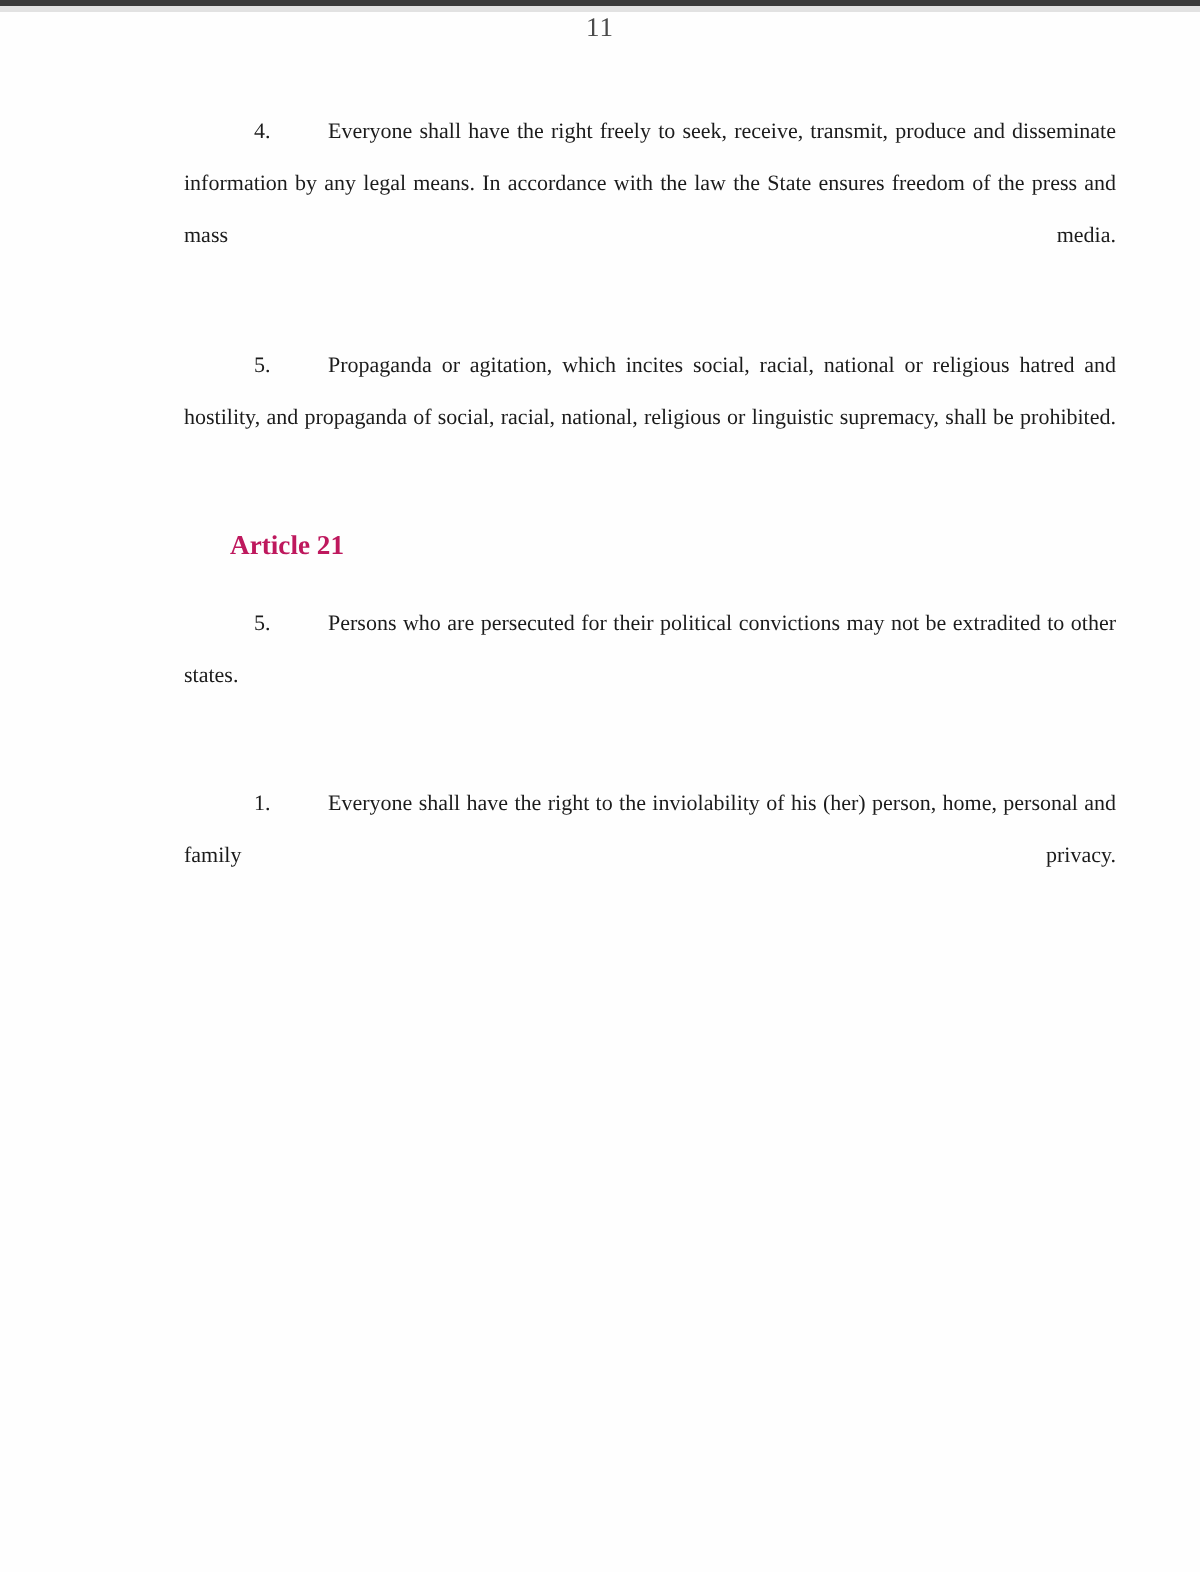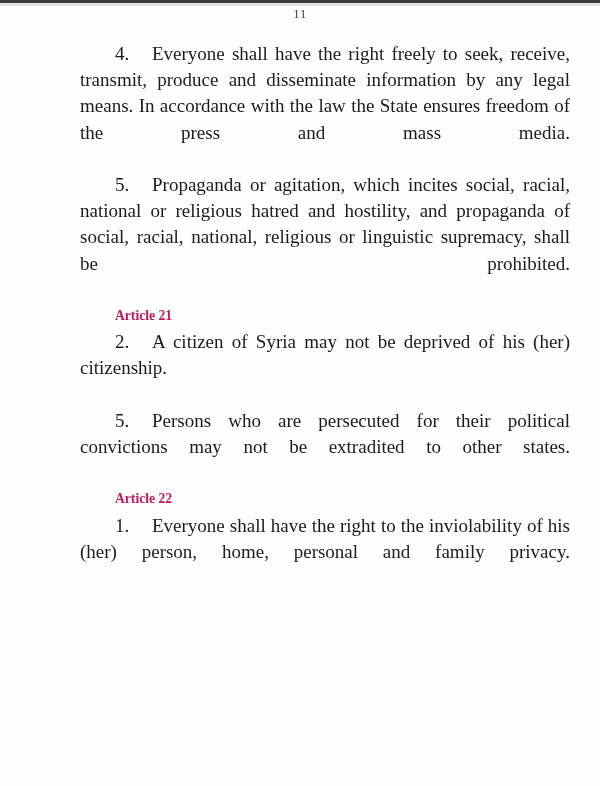--- a/index.html
+++ b/index.html
@@ -45,24 +45,24 @@
     letter-spacing: 0.5px;
     color: #4a4a4a;
   }
   #body-text {
     position: absolute;
     top: 41px;
     left: 80px;
     width: 490px;
   }
   p.para {
-    margin: 0;
+    margin: 12px;
     text-align: justify;
     text-justify: inter-word;
-    font-size: 19px;
+    font-size: 11px;
     line-height: 26.2px;
     color: #1b1b1b;
     text-indent: 0;
   }
   p.para .num {
     display: inline-block;
     width: 72px;
     text-indent: 35px;
   }
   h3.article {
@@ -88,19 +88,17 @@
 
   <div id="scan-edge-top"></div>
   <div id="scan-edge-top-soft"></div>
 
   <div id="page-number">11</div>
 
   <div id="body-text">
       <p class="para"><span class="num">4.</span><span class="txt">Everyone shall have the right freely to seek, receive, transmit, produce and disseminate information by any legal means. In accordance with the law the State ensures freedom of the press and mass media.</span></p>
       <p class="para"><span class="num">5.</span><span class="txt">Propaganda or agitation, which incites social, racial, national or religious hatred and hostility, and propaganda of social, racial, national, religious or linguistic supremacy, shall be prohibited.</span></p>
       <h3 class="article">Article 21</h3>
-      <p class="para"><span class="num">2.</span><span class="txt">A citizen of Syria may not be deprived of his (her) citizenship.</span></p>
       <p class="para"><span class="num">5.</span><span class="txt">Persons who are persecuted for their political convictions may not be extradited to other states.</span></p>
-      <h3 class="article">Article 22</h3>
       <p class="para"><span class="num">1.</span><span class="txt">Everyone shall have the right to the inviolability of his (her) person, home, personal and family privacy.</span></p>
     </div>
 
 </div>
 
 </body></html>

